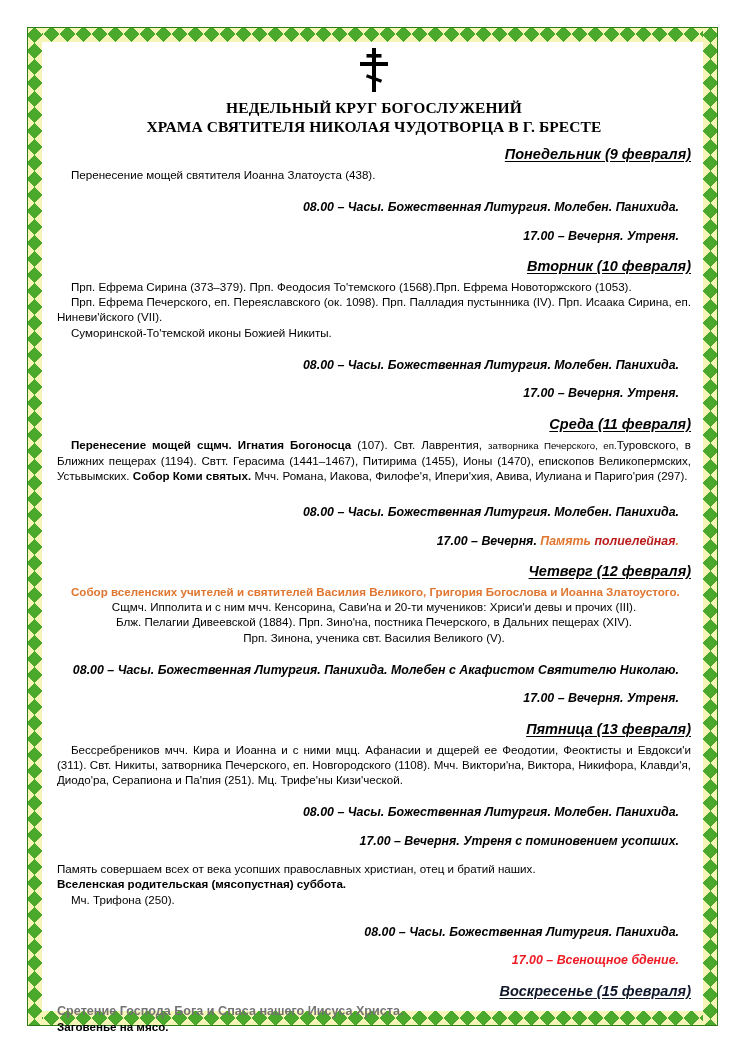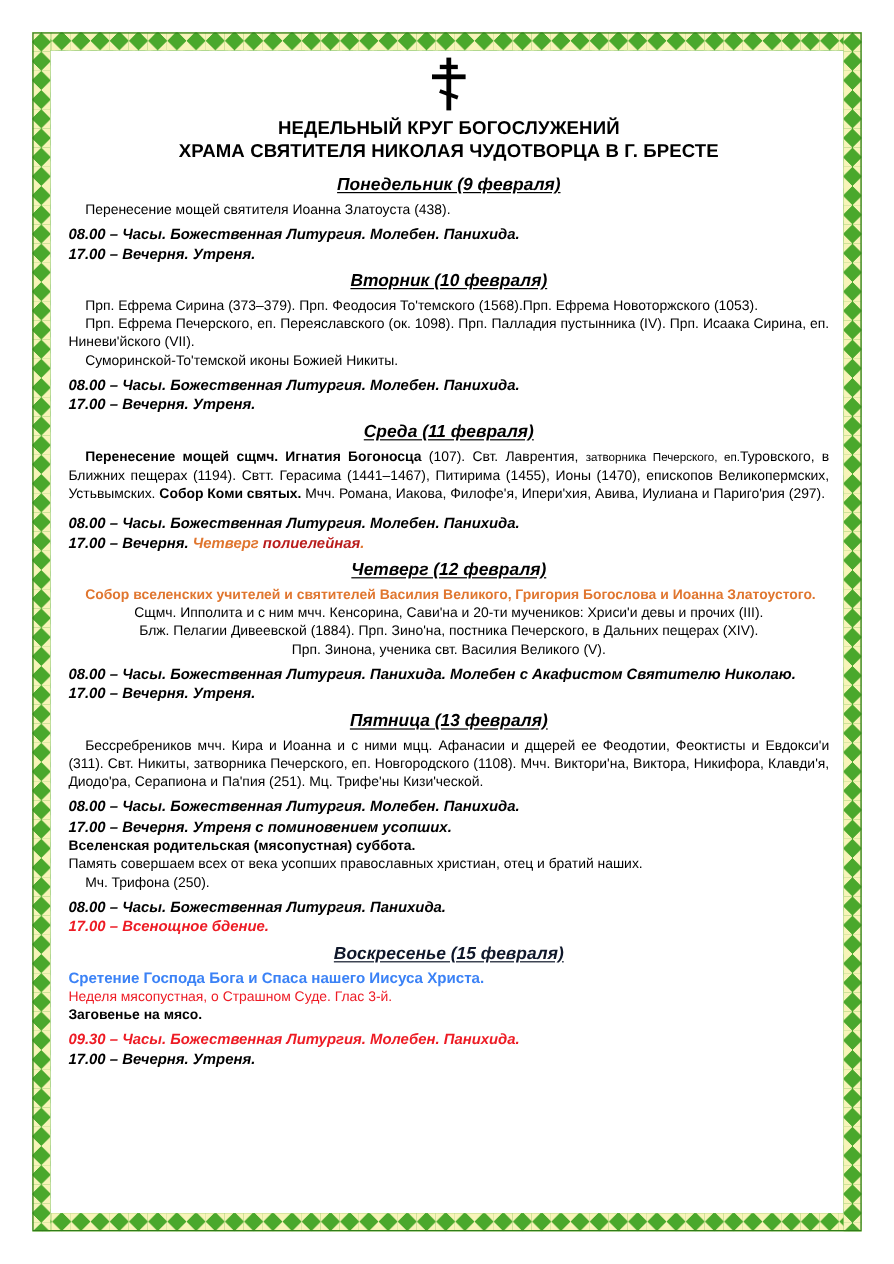--- a/index.html
+++ b/index.html
@@ -107,26 +107,27 @@
   }
   .cross-svg { display: inline-block; vertical-align: top; }
 
   .doc-title {
     text-align: center;
     font-weight: bold;
     font-size: 15.5px;
     line-height: 19px;
     letter-spacing: 0.1px;
     margin: 0 0 8px 0;
+    font-family: Liberation Serif, serif;
   }
 
   .day-block { margin: 0 0 0 0; }
 
   .day-heading {
-    text-align: center;
+    text-align: right;
     font-weight: bold;
     font-style: italic;
     font-size: 14.5px;
     line-height: 20px;
     margin: 4px 0 3px 0;
   }
   .day-heading span.u {
     text-decoration: underline;
     text-underline-offset: 2px;
   }
@@ -138,31 +139,31 @@
     margin: 0;
     text-align: justify;
     text-justify: inter-word;
   }
   .note.indent { text-indent: 14px; }
   .note.center { text-align: center; text-indent: 0; }
   .note.left   { text-align: left; }
   .note.bold   { font-weight: bold; }
   .note.orange { color: #E0762F; font-weight: bold; }
   .note.red    { color: #ED1B24; }
-  .note.redbold{ color: #3b82f6; font-weight: bold; font-size: 12.6px; }
+  .note.redbold{ color: #737373; font-weight: bold; font-size: 12.6px; }
   .note b { font-weight: bold; }
   .small  { font-size: 9.7px; }
 
   .svc {
     font-weight: bold;
     font-style: italic;
     font-size: 12.4px;
     line-height: 16.4px;
-    margin: 0;
-    text-align: left;
+    margin: 12px;
+    text-align: right;
   }
   .svc.red { color: #ED1B24; }
   .svc .orange {
     color: #E0762F;
   }
   .svc .orange-u {
     color: #b91c1c;
     text-underline-offset: 2px;
   }
   .gap-sm { height: 5px; }
@@ -219,21 +220,21 @@
       <p class="svc">17.00 – Вечерня. Утреня.</p>
     </div>
 
     <div class="day-block">
       <div class="day-heading">
         <span class="u">Среда (11 февраля)</span>
       </div>
       <p class="note indent"><b>Перенесение мощей сщмч. Игнатия Богоносца</b><span> (107). Свт. Лаврентия, </span><span class="small">затворника Печерского, еп.</span><span>Туровского, в Ближних пещерах (1194). Свтт. Герасима (1441–1467), Питирима (1455), Ионы (1470), епископов Великопермских, Устьвымских. </span><b>Собор Коми святых.</b><span> Мчч. Романа, Иакова, Филофе'я, Ипери'хия, Авива, Иулиана и Париго'рия (297).</span></p>
       <div class="gap-md"></div>
       <p class="svc">08.00 – Часы. Божественная Литургия. Молебен. Панихида.</p>
-      <p class="svc"><span>17.00 – Вечерня. </span><span class="orange">Четверг </span><span class="orange-u">полиелейная</span><span class="orange">.</span></p>
+      <p class="svc"><span>17.00 – Вечерня. </span><span class="orange">Память </span><span class="orange-u">полиелейная</span><span class="orange">.</span></p>
     </div>
 
     <div class="day-block">
       <div class="day-heading">
         <span class="u">Четверг (12 февраля)</span>
       </div>
       <p class="note indent orange">Собор вселенских учителей и святителей Василия Великого, Григория Богослова и Иоанна Златоустого.</p>
       <p class="note center">Сщмч. Ипполита и с ним мчч. Кенсорина, Сави'на и 20-ти мучеников: Хриси'и девы и прочих (III).</p>
       <p class="note center">Блж. Пелагии Дивеевской (1884). Прп. Зино'на, постника Печерского, в Дальних пещерах (XIV).</p>
       <p class="note center">Прп. Зинона, ученика свт. Василия Великого (V).</p>
@@ -246,34 +247,33 @@
       <div class="day-heading">
         <span class="u">Пятница (13 февраля)</span>
       </div>
       <p class="note indent">Бессребреников мчч. Кира и Иоанна и с ними мцц. Афанасии и дщерей ее Феодотии, Феоктисты и Евдокси'и (311). Свт. Никиты, затворника Печерского, еп. Новгородского (1108). Мчч. Виктори'на, Виктора, Никифора, Клавди'я, Диодо'ра, Серапиона и Па'пия (251). Мц. Трифе'ны Кизи'ческой.</p>
       <div class="gap-sm"></div>
       <p class="svc">08.00 – Часы. Божественная Литургия. Молебен. Панихида.</p>
       <p class="svc">17.00 – Вечерня. Утреня с поминовением усопших.</p>
     </div>
 
     <div class="day-block">
+      <p class="note left">Память совершаем всех от века усопших православных христиан, отец и братий наших.</p>
       <p class="note left bold">Вселенская родительская (мясопустная) суббота.</p>
-      <p class="note left">Память совершаем всех от века усопших православных христиан, отец и братий наших.</p>
       <p class="note indent left">Мч. Трифона (250).</p>
       <div class="gap-sm"></div>
       <p class="svc">08.00 – Часы. Божественная Литургия. Панихида.</p>
       <p class="svc red">17.00 – Всенощное бдение.</p>
     </div>
 
     <div class="day-block">
       <div class="day-heading red">
         <span class="u">Воскресенье (15 февраля)</span>
       </div>
       <p class="note left redbold">Сретение Господа Бога и Спаса нашего Иисуса Христа.</p>
-      <p class="note left red">Неделя мясопустная, о Страшном Суде. Глас 3-й.</p>
       <p class="note left bold">Заговенье на мясо.</p>
       <div class="gap-sm"></div>
       <p class="svc red">09.30 – Часы. Божественная Литургия. Молебен. Панихида.</p>
       <p class="svc">17.00 – Вечерня. Утреня.</p>
     </div>
 
   </div>
 </div>
 
 </body></html>

